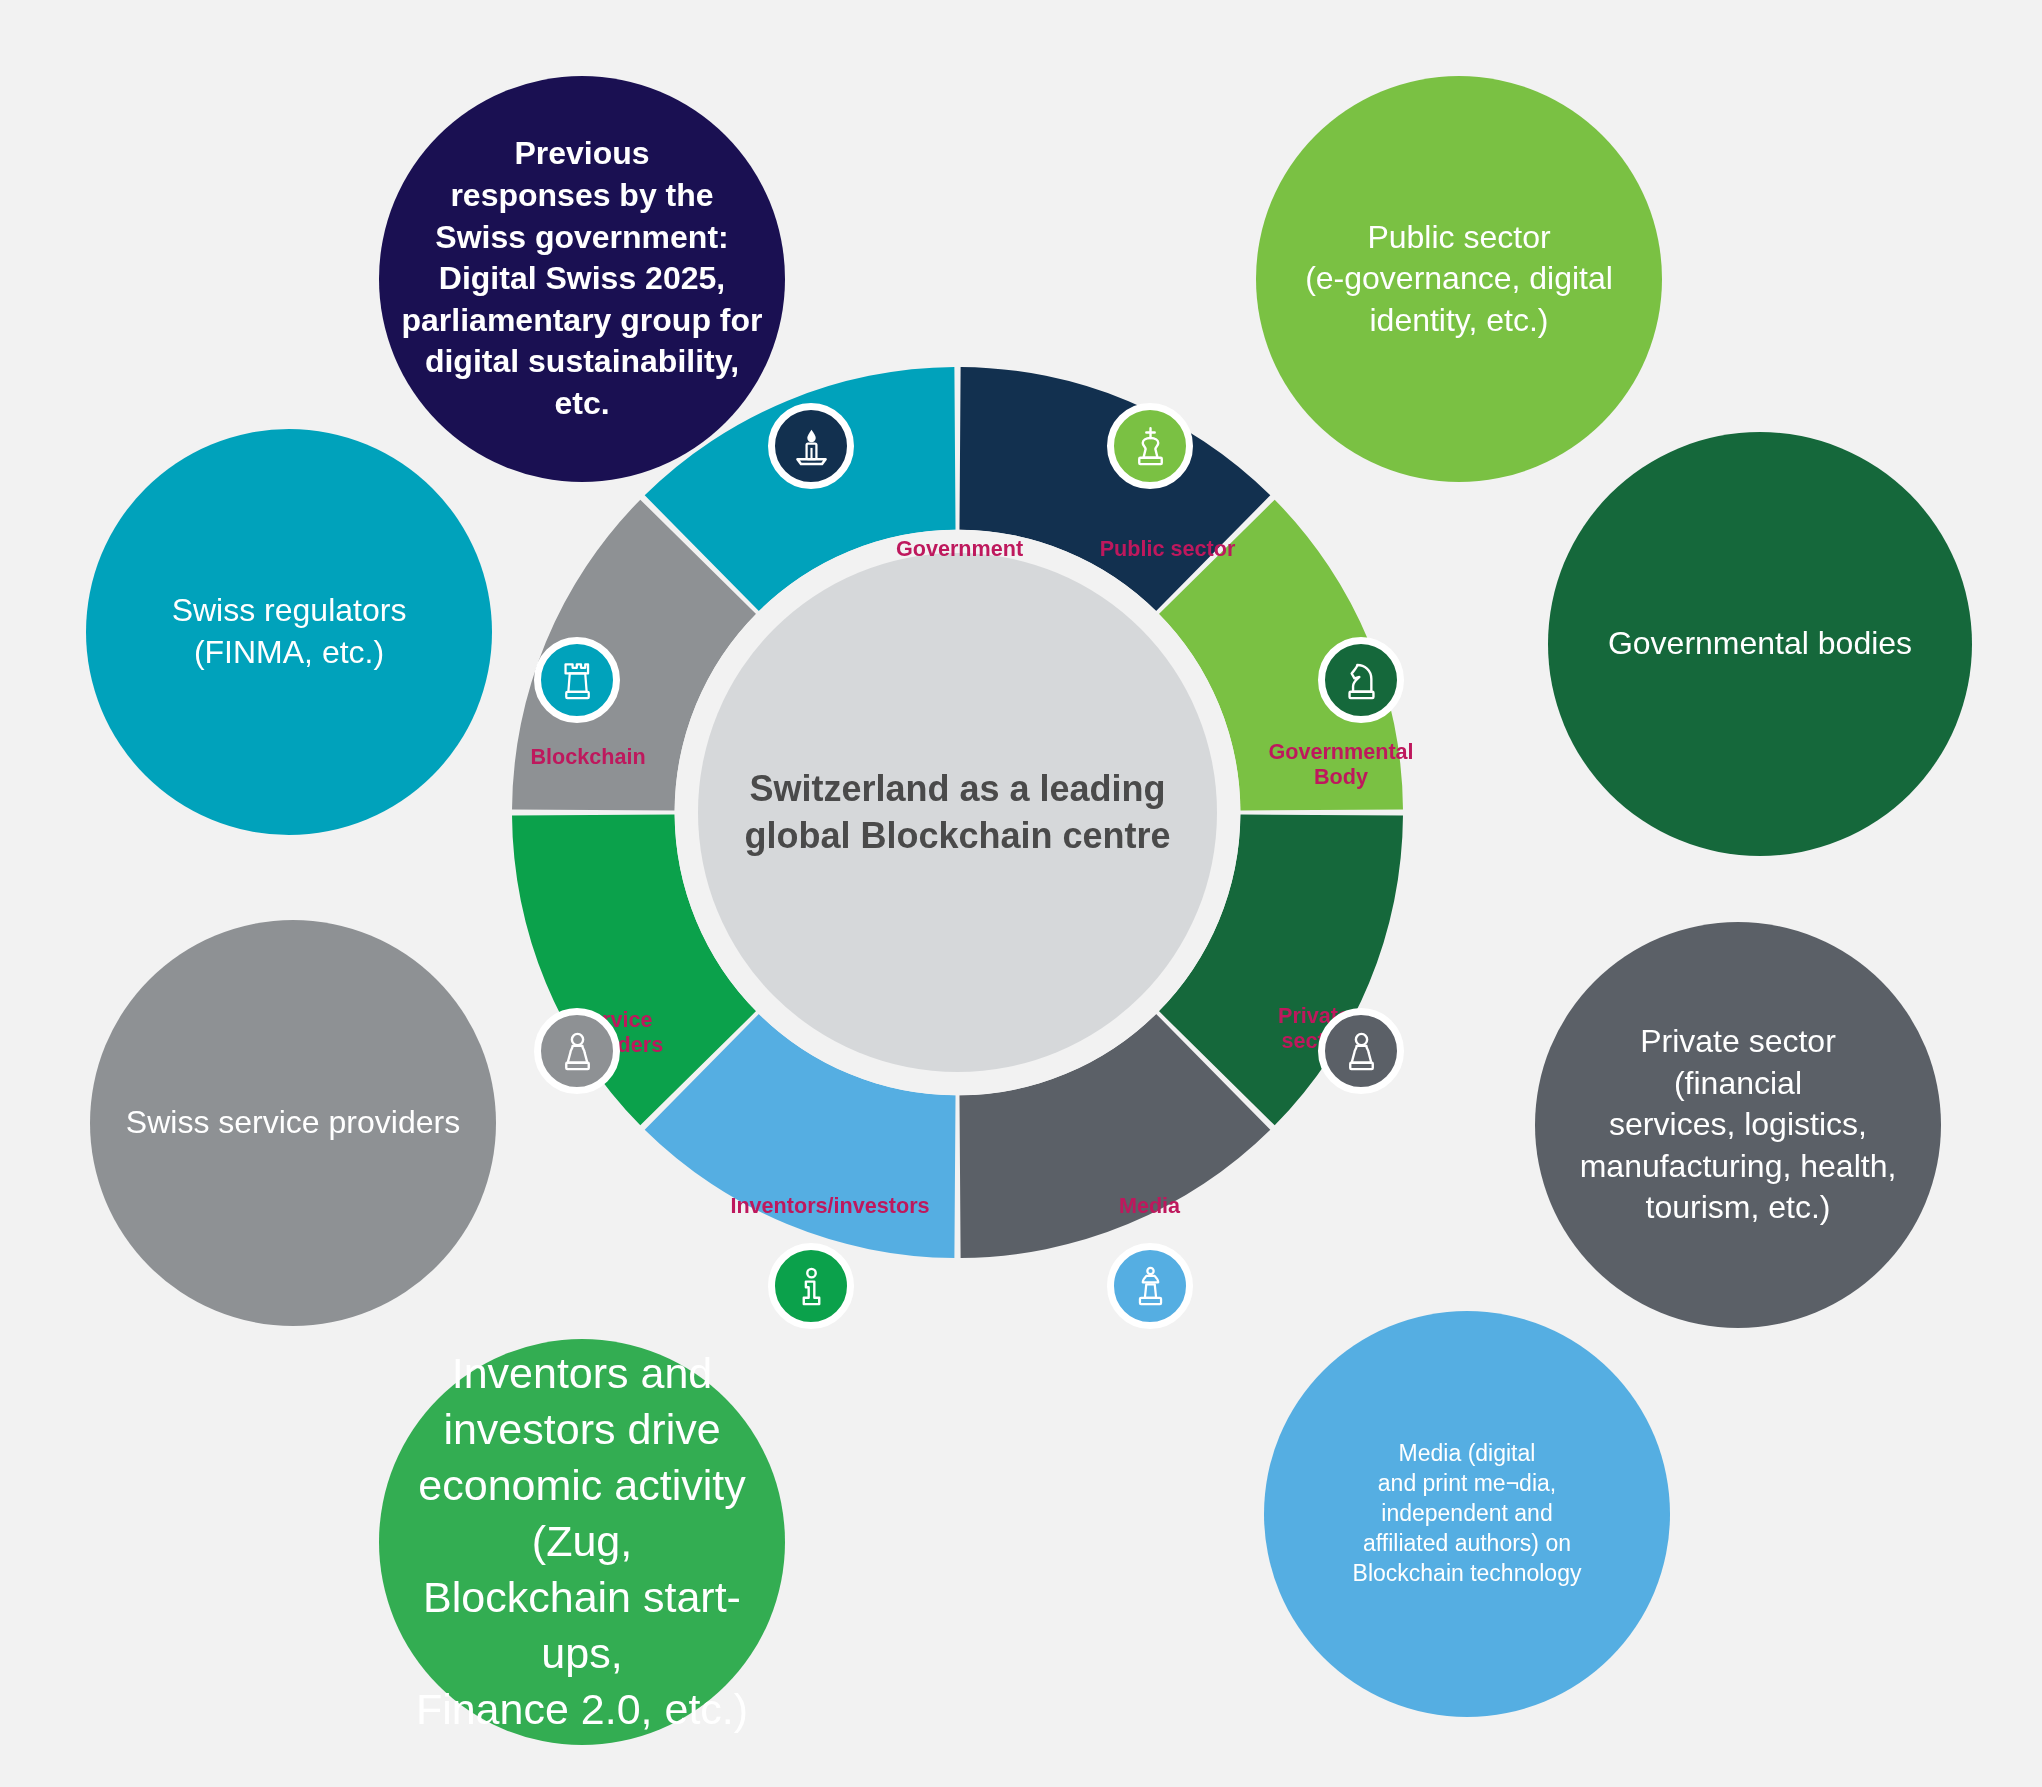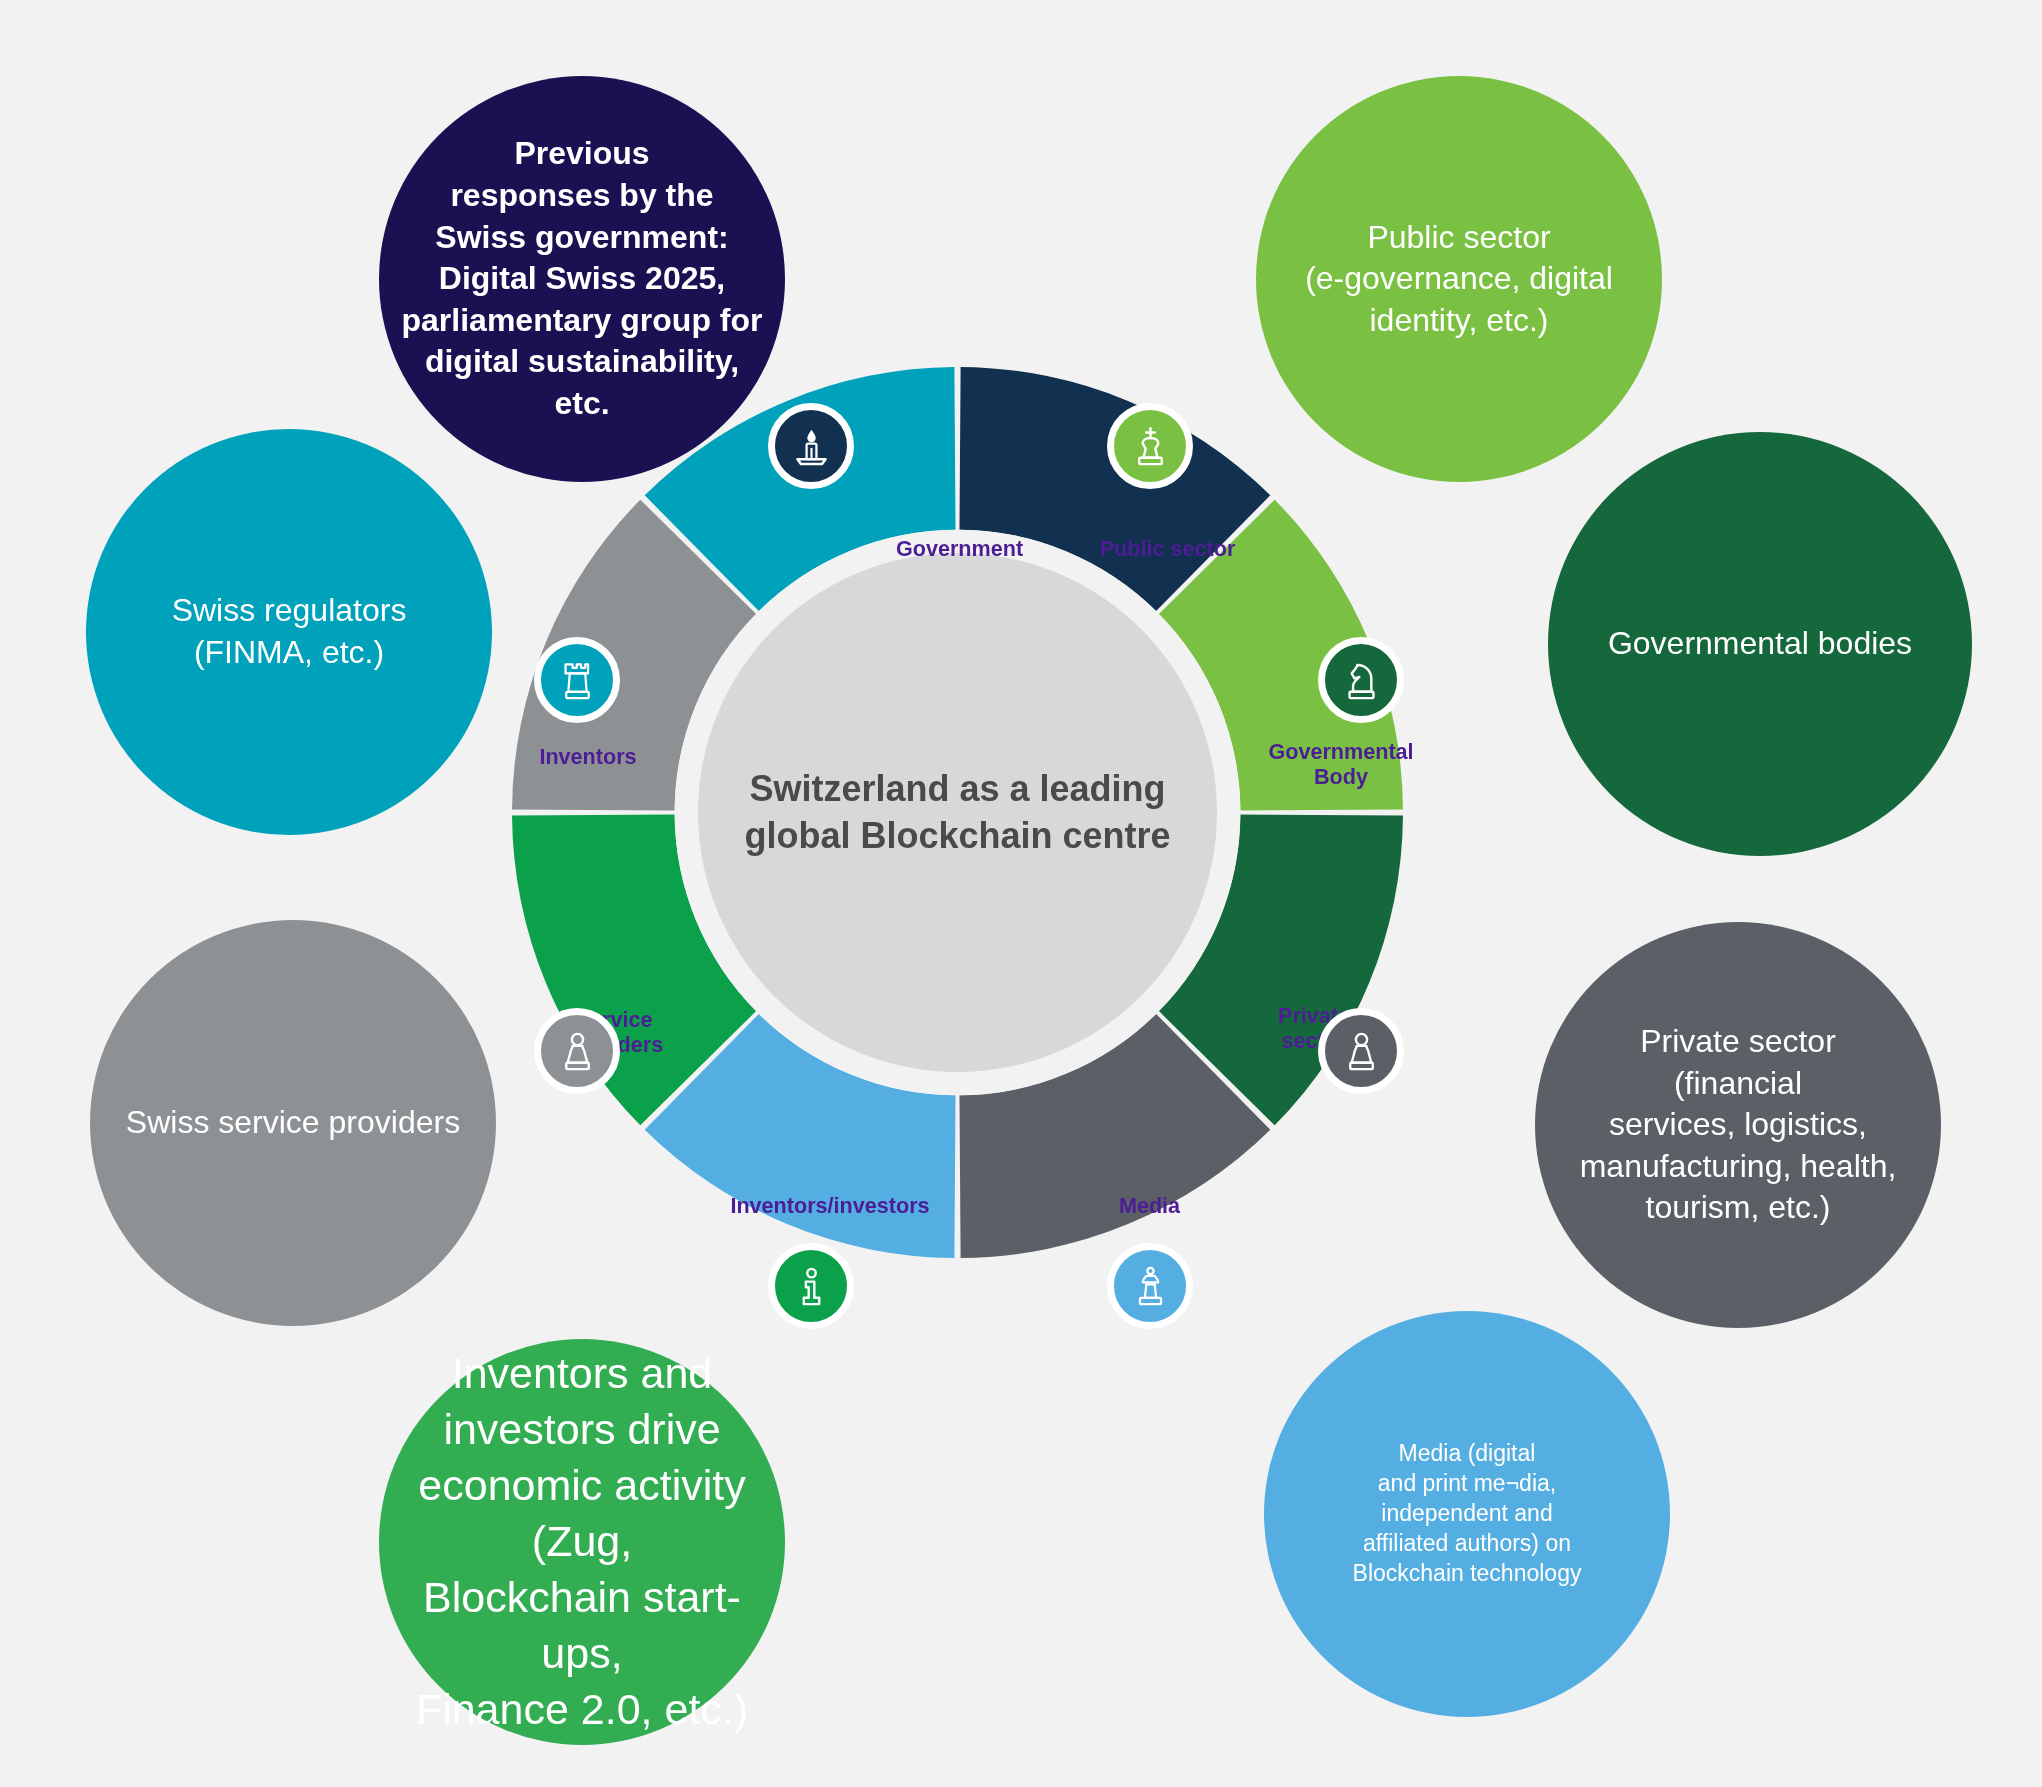--- a/index.html
+++ b/index.html
@@ -61,21 +61,21 @@
     font-size: 36px;
     font-weight: bold;
     color: #4a4a4a;
     line-height: 1.28;
     white-space: pre-line;
   }
 
   
   .seg-label {
     position: absolute;
-    color: #4c1d95;
+    color: #be185d;
     font-size: 21.6px;
     font-weight: bold;
     text-align: center;
     line-height: 1.18;
     white-space: pre-line;
     pointer-events: none;
   }
 
   
   .badge {
@@ -163,21 +163,21 @@
   <div class="seg-label" style="left:830px;  top:536px;  width:259px;">Government</div>
   <div class="seg-label" style="left:1038px; top:536px;  width:259px;">Public sector</div>
   <div class="seg-label" style="left:1237px; top:739px;  width:208px;">Governmental
 Body</div>
   <div class="seg-label" style="left:1219px; top:1003px; width:190px;">Private
 sector</div>
   <div class="seg-label" style="left:1020px; top:1193px; width:259px;">Media</div>
   <div class="seg-label" style="left:683px;  top:1193px; width:294px;">Inventors/investors</div>
   <div class="seg-label" style="left:519px;  top:1007px; width:190px;">Service
 providers</div>
-  <div class="seg-label" style="left:484px;  top:744px;  width:208px;">Inventors</div>
+  <div class="seg-label" style="left:484px;  top:744px;  width:208px;">Blockchain</div>
 
   <div class="badge" id="badge-government" style="left: 768px; top: 403px; background: rgb(18, 48, 79);">
     <svg viewBox="0 0 64 64">
       <path d="M32 8 C28 14 26 17 26 20 a6 6 0 0 0 12 0 c0-3-2-6-6-12z" fill="#fff"></path>
       <rect x="25" y="28" width="14" height="22" rx="2" fill="none" stroke="#fff" stroke-width="3.2"></rect>
       <rect x="30.5" y="34" width="3" height="16" fill="#fff"></rect>
       <path d="M12 50 h40 l-5 7 H17 z" fill="none" stroke="#fff" stroke-width="3.6" stroke-linejoin="round"></path>
     </svg>
   </div>
 

